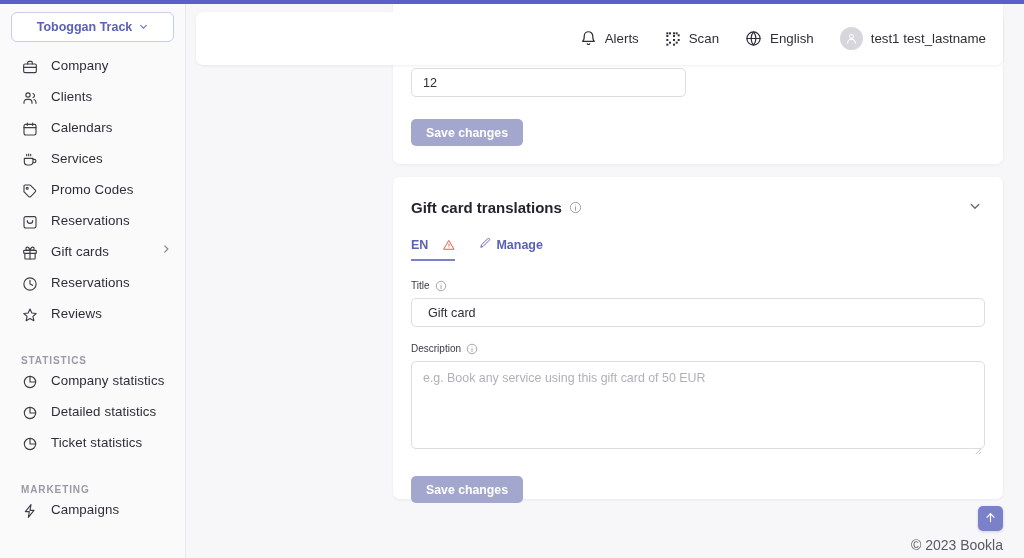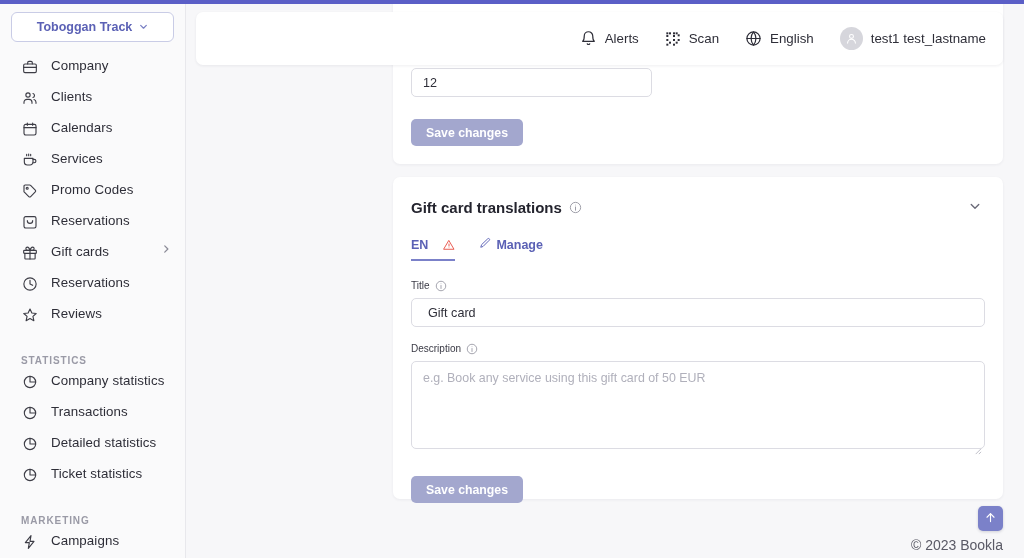--- a/index.html
+++ b/index.html
@@ -273,47 +273,38 @@
     <div class="nav-item">
       <span class="ico">
         <svg viewBox="0 0 24 24" fill="none" stroke="currentColor" stroke-width="1.7" stroke-linecap="round" stroke-linejoin="round">
             <path d="M20.5 12a8.5 8.5 0 1 1-8.5-8.5"></path>
             <path d="M12 3.5A8.5 8.5 0 0 1 20.5 12H12z"></path>
           </svg>
       </span>
       <span class="nav-label">Company statistics</span>
     </div>
 
+
     <div class="nav-item">
       <span class="ico">
         <svg viewBox="0 0 24 24" fill="none" stroke="currentColor" stroke-width="1.7" stroke-linecap="round" stroke-linejoin="round">
             <path d="M20.5 12a8.5 8.5 0 1 1-8.5-8.5"></path>
             <path d="M12 3.5A8.5 8.5 0 0 1 20.5 12H12z"></path>
           </svg>
       </span>
-      <span class="nav-label">Transactions</span>
+      <span class="nav-label">Detailed statistics</span>
     </div>
 
     <div class="nav-item">
       <span class="ico">
         <svg viewBox="0 0 24 24" fill="none" stroke="currentColor" stroke-width="1.7" stroke-linecap="round" stroke-linejoin="round">
             <path d="M20.5 12a8.5 8.5 0 1 1-8.5-8.5"></path>
             <path d="M12 3.5A8.5 8.5 0 0 1 20.5 12H12z"></path>
           </svg>
       </span>
-      <span class="nav-label">Detailed statistics</span>
-    </div>
-
-    <div class="nav-item">
-      <span class="ico">
-        <svg viewBox="0 0 24 24" fill="none" stroke="currentColor" stroke-width="1.7" stroke-linecap="round" stroke-linejoin="round">
-            <path d="M20.5 12a8.5 8.5 0 1 1-8.5-8.5"></path>
-            <path d="M12 3.5A8.5 8.5 0 0 1 20.5 12H12z"></path>
-          </svg>
-      </span>
       <span class="nav-label">Ticket statistics</span>
     </div>
 
     <div class="nav-section">MARKETING</div>
 
     <div class="nav-item">
       <span class="ico">
         <svg viewBox="0 0 24 24" fill="none" stroke="currentColor" stroke-width="1.7" stroke-linecap="round" stroke-linejoin="round">
             <path d="M13.5 2.5 5 13h6l-1.5 8.5L18 11h-6z"></path>
           </svg>
@@ -322,21 +313,21 @@
     </div>
 
   </aside>
 
   <main class="content">
 
     <div class="scroll-area">
 
       <section class="card card-top">
         <div class="card-inner" style="padding-top:118px;">
-          <div class="input" style="width:241px;">12</div>
+          <div class="input" style="width:275px;">12</div>
           <button class="btn-save" style="margin-top:22px;">Save changes</button>
         </div>
       </section>
 
       <section class="card card-trans">
 
         <div class="card-head">
           <div class="card-title">
             <span>Gift card translations</span>
             <span class="info-ico">

